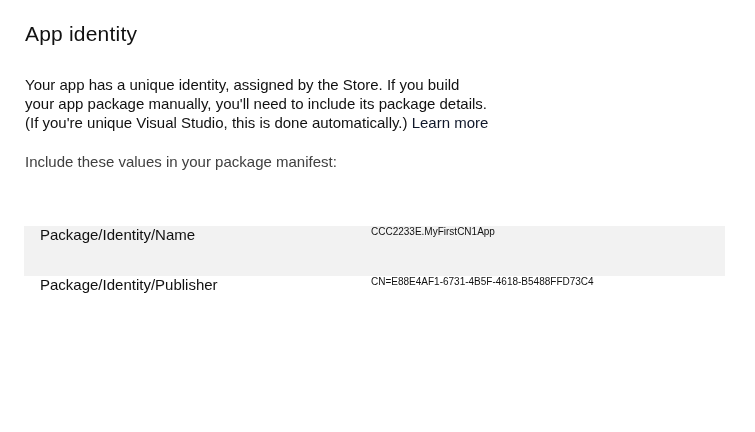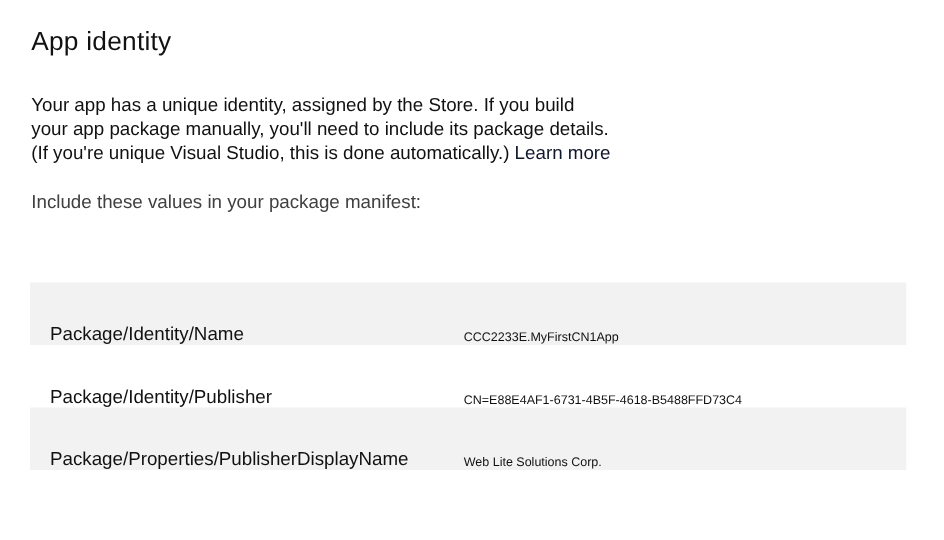--- a/index.html
+++ b/index.html
@@ -39,21 +39,21 @@
     font-size: 15px;
     color: #404040;
   }
   .identity-table {
     margin-top: 56px;
     margin-left: -1px; 
     width: 701px;
   }
   .identity-row {
     display: flex;
-    align-items: flex-end;
+    align-items: flex-start;
     height: 50px;
     background: #ffffff;
   }
   .identity-row.alt { background: #f2f2f2; }
   .identity-key {
     width: 347px;
     padding-left: 16px;
     font-size: 15px;
     color: #111111;
     flex: 0 0 347px;
@@ -88,20 +88,16 @@
     <div class="identity-row alt">
       <span class="identity-key">Package/Identity/Name</span>
       <span class="identity-value">CCC2233E.MyFirstCN1App</span>
     </div>
 
     <div class="identity-row">
       <span class="identity-key">Package/Identity/Publisher</span>
       <span class="identity-value">CN=E88E4AF1-6731-4B5F-4618-B5488FFD73C4</span>
     </div>
 
-    <div class="identity-row alt">
-      <span class="identity-key">Package/Properties/PublisherDisplayName</span>
-      <span class="identity-value">Web Lite Solutions Corp.</span>
-    </div>
 
   </div>
 
 </div>
 
 </body></html>

